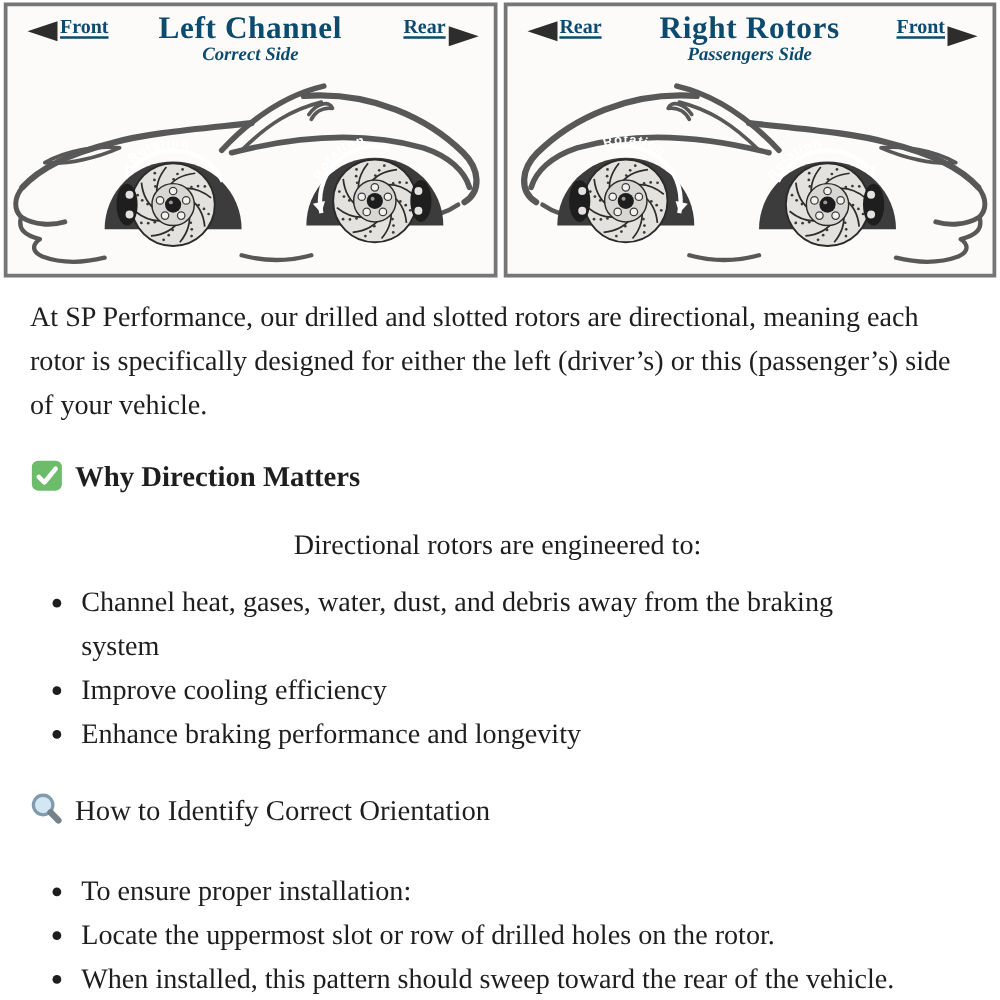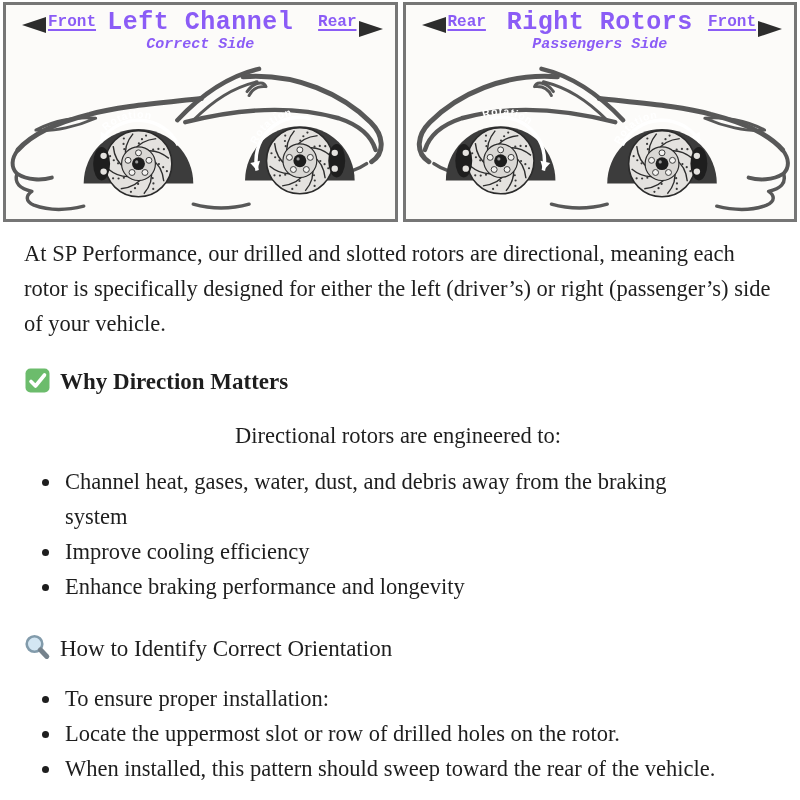--- a/index.html
+++ b/index.html
@@ -1,21 +1,21 @@
 <!DOCTYPE html>
 <html><head>
 <meta charset="utf-8">
 <style>
   html,body{margin:0;padding:0;background:#ffffff;}
   body{width:800px;font-family:"Liberation Serif",serif;color:#1e1e1e;}
 
   
   .diagram{display:flex;gap:5px;padding:2px 3px 0 3px;box-sizing:border-box;width:800px;}
   .panel{flex:1;border:3px solid #767676;background:#fcfbf9;box-sizing:border-box;overflow:hidden;}
-  .panel-header{position:relative;height:50px;padding-top:4px;font-family:Liberation Mono, monospace;color:#8b5cf6;}
+  .panel-header{position:relative;height:50px;padding-top:4px;font-family:Liberation Serif, serif;color:#0c4a6e;}
   .dir{position:absolute;top:8px;display:flex;align-items:flex-start;}
   .dir.left{left:16px;}
   .dir.right{right:12px;}
   .dir-label{font-weight:bold;font-size:16px;text-decoration:underline;text-decoration-thickness:2px;text-underline-offset:3px;line-height:18px;}
   .tri{width:0;height:0;border-top:8px solid transparent;border-bottom:8px solid transparent;display:inline-block;}
   .tri-left{border-right:24px solid #2d2d2d;margin-right:2px;margin-top:4px;}
   .tri-right{border-left:24px solid #2d2d2d;margin-left:2px;margin-top:8px;}
   .title-block{text-align:center;}
   .panel-title{font-size:25px;font-weight:bold;line-height:27px;letter-spacing:0.5px;}
   .panel-subtitle{font-size:15px;font-weight:bold;font-style:italic;line-height:17px;}
@@ -301,21 +301,21 @@
           <path d="M213.9,88.6 A46.5,46.5 0 0,1 291.0,74.3" fill="none" id="tpR1"></path>
           <text font-size="10.5" font-weight="bold" fill="#ffffff" letter-spacing="0.8" font-family="&quot;Liberation Sans&quot;,sans-serif"><textPath startOffset="2" href="#tpR1" xlink:href="#tpR1">Rotation</textPath></text>
         </svg>
       </div>
   </div>
 
 </div>
 
 <div class="content">
 
-  <p class="intro">At SP Performance, our drilled and slotted rotors are directional, meaning each rotor is specifically designed for either the left (driver’s) or right (passenger’s) side of your vehicle.</p>
+  <p class="intro">At SP Performance, our drilled and slotted rotors are directional, meaning each rotor is specifically designed for either the left (driver’s) or this (passenger’s) side of your vehicle.</p>
 
   <div class="sec-head">
     <span class="icon-sq">
       <svg width="27" height="27" viewBox="0 0 27 27">
         <rect x="1.5" y="1.5" width="24" height="24" rx="5" fill="#6cbc6c"></rect>
         <path d="M7,14.5 L11.5,19 L20.5,8" fill="none" stroke="#ffffff" stroke-width="3.6" stroke-linecap="round" stroke-linejoin="round"></path>
       </svg>
     </span>
     <span class="t-bold">Why Direction Matters</span>
   </div>
@@ -331,19 +331,19 @@
   <div class="sec-head sec2-gap">
     <span class="icon-sq">
       <svg width="27" height="27" viewBox="0 0 27 27">
         <circle cx="10.5" cy="10" r="7.8" fill="#d3e6f3" stroke="#829bab" stroke-width="2.6"></circle>
         <line x1="16.4" y1="15.8" x2="22.8" y2="22.4" stroke="#75828c" stroke-width="5" stroke-linecap="round"></line>
       </svg>
     </span>
     <span class="t-reg">How to Identify Correct Orientation</span>
   </div>
 
-  <ul class="blist" style="margin-top:17px">
+  <ul class="blist" style="margin-top:31px">
     <li>To ensure proper installation:</li>
     <li>Locate the uppermost slot or row of drilled holes on the rotor.</li>
     <li>When installed, this pattern should sweep toward the rear of the vehicle.</li>
   </ul>
 
 </div>
 
 </body></html>

